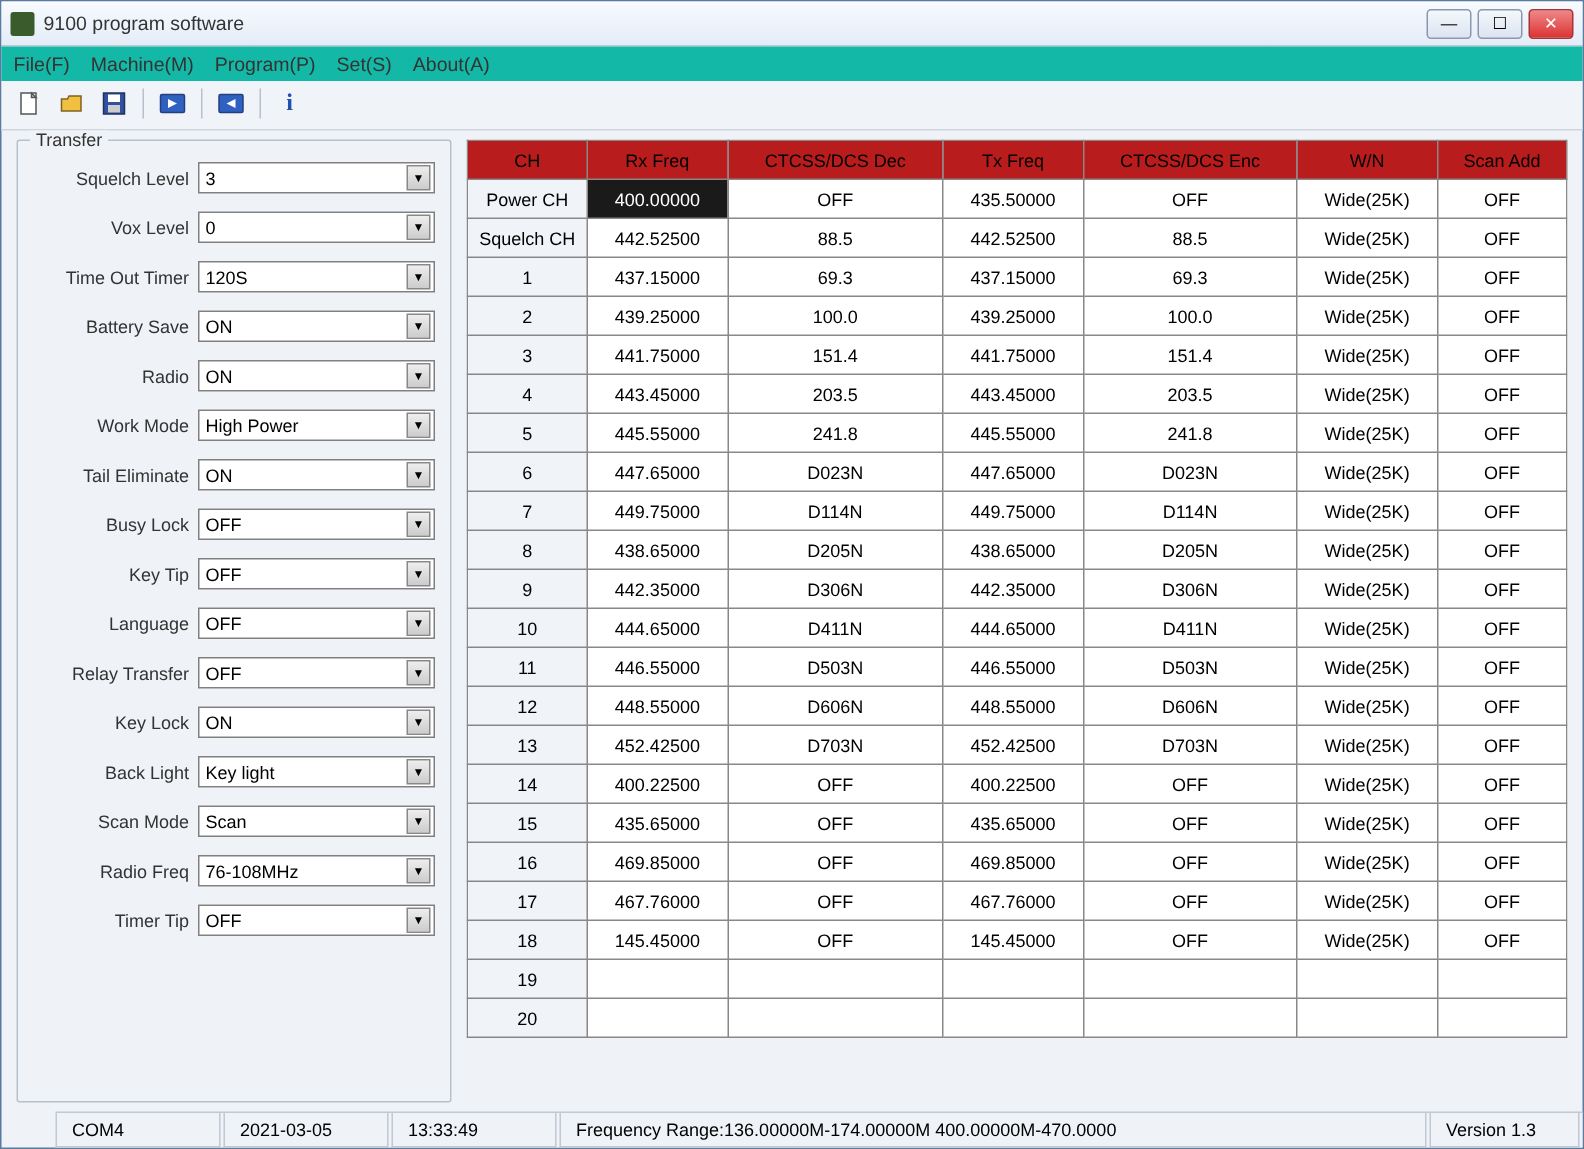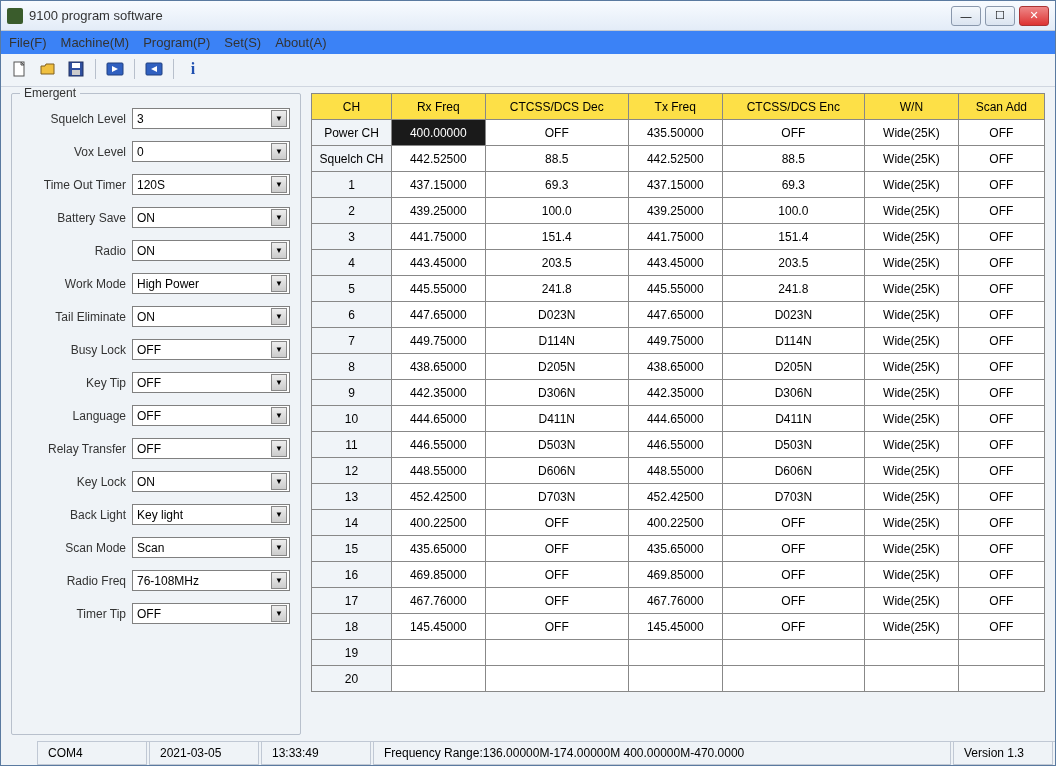--- a/index.html
+++ b/index.html
@@ -38,21 +38,21 @@
 .winbtn {
   width: 30px; height: 20px;
   border: 1px solid #8a98ac;
   background: linear-gradient(to bottom, #f4f8fc, #dbe4f0);
   border-radius: 3px;
   display: flex; align-items: center; justify-content: center;
   font-size: 11px; cursor: pointer;
 }
 .winbtn.close { background: linear-gradient(to bottom, #e88, #d33); color: #fff; border-color: #a33; }
 .menubar {
-  background: #3b82f6;
+  background: #14b8a6;
   padding: 4px 8px;
   font-size: 13px;
   color: #333;
   display: flex;
   gap: 14px;
 }
 .menuitem { cursor: pointer; }
 .toolbar {
   background: #f0f4f8;
   padding: 4px 8px 6px 8px;
@@ -136,21 +136,21 @@
   background: #fff;
 }
 table.grid th, table.grid td {
   border: 1px solid #888;
   padding: 4px 6px;
   font-size: 12px;
   text-align: center;
   height: 26px;
 }
 table.grid th {
-  background: #fde047;
+  background: #b91c1c;
   font-weight: normal;
 }
 table.grid td.chcell {
   background: #f0f4f8;
 }
 table.grid td.selected {
   background: #1a1a1a;
   color: #fff;
 }
 .statusbar {
@@ -227,21 +227,21 @@
         </svg>
       </div>
     <div class="tsep"></div>
     <div class="tbtn">
         <span style="color:#2050b0;font-weight:bold;font-family:serif;font-size:16px;">i</span>
       </div>
   </div>
 
   <div class="content">
     <div class="optional-box">
-      <div class="legend">Emergent</div>
+      <div class="legend">Transfer</div>
       <div id="opt-rows">
           <div class="opt-row">
             <div class="opt-label">Squelch Level</div>
             <div class="opt-select">
               <span>3</span>
               <span class="arrow">▼</span>
             </div>
           </div>
           <div class="opt-row">
             <div class="opt-label">Vox Level</div>

